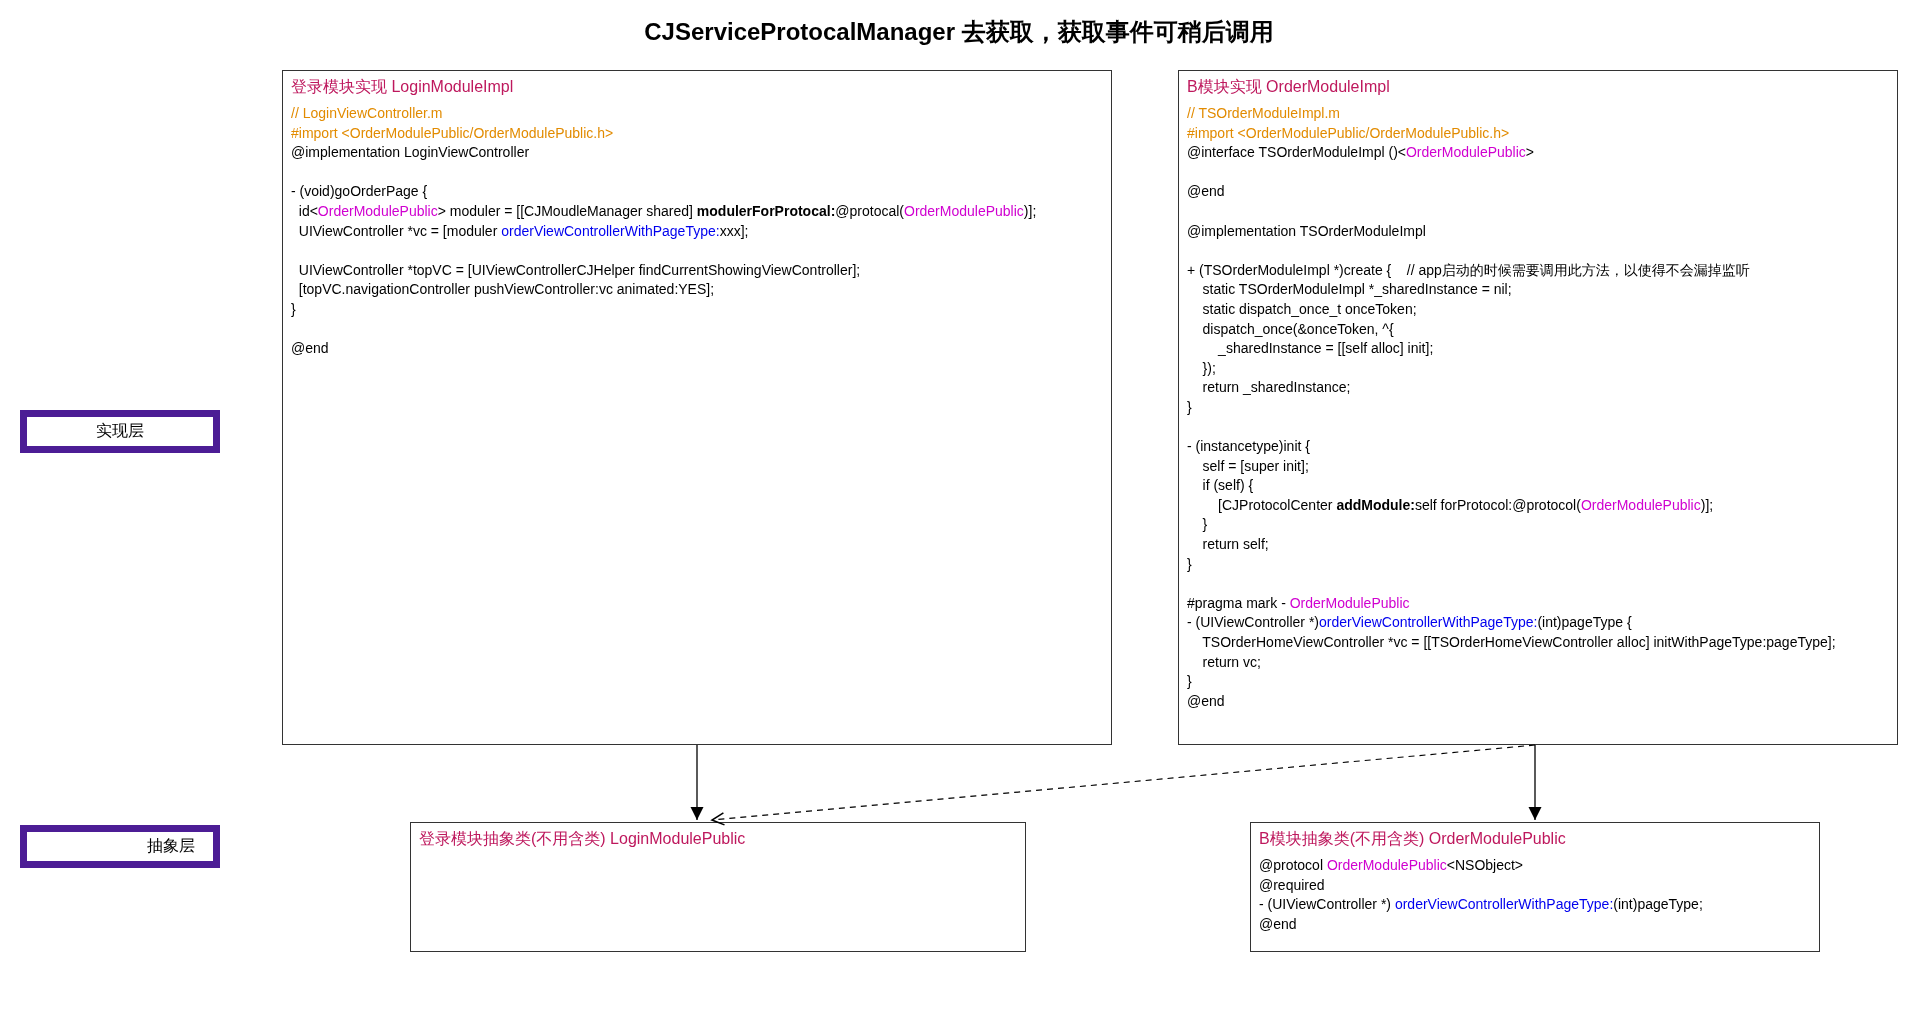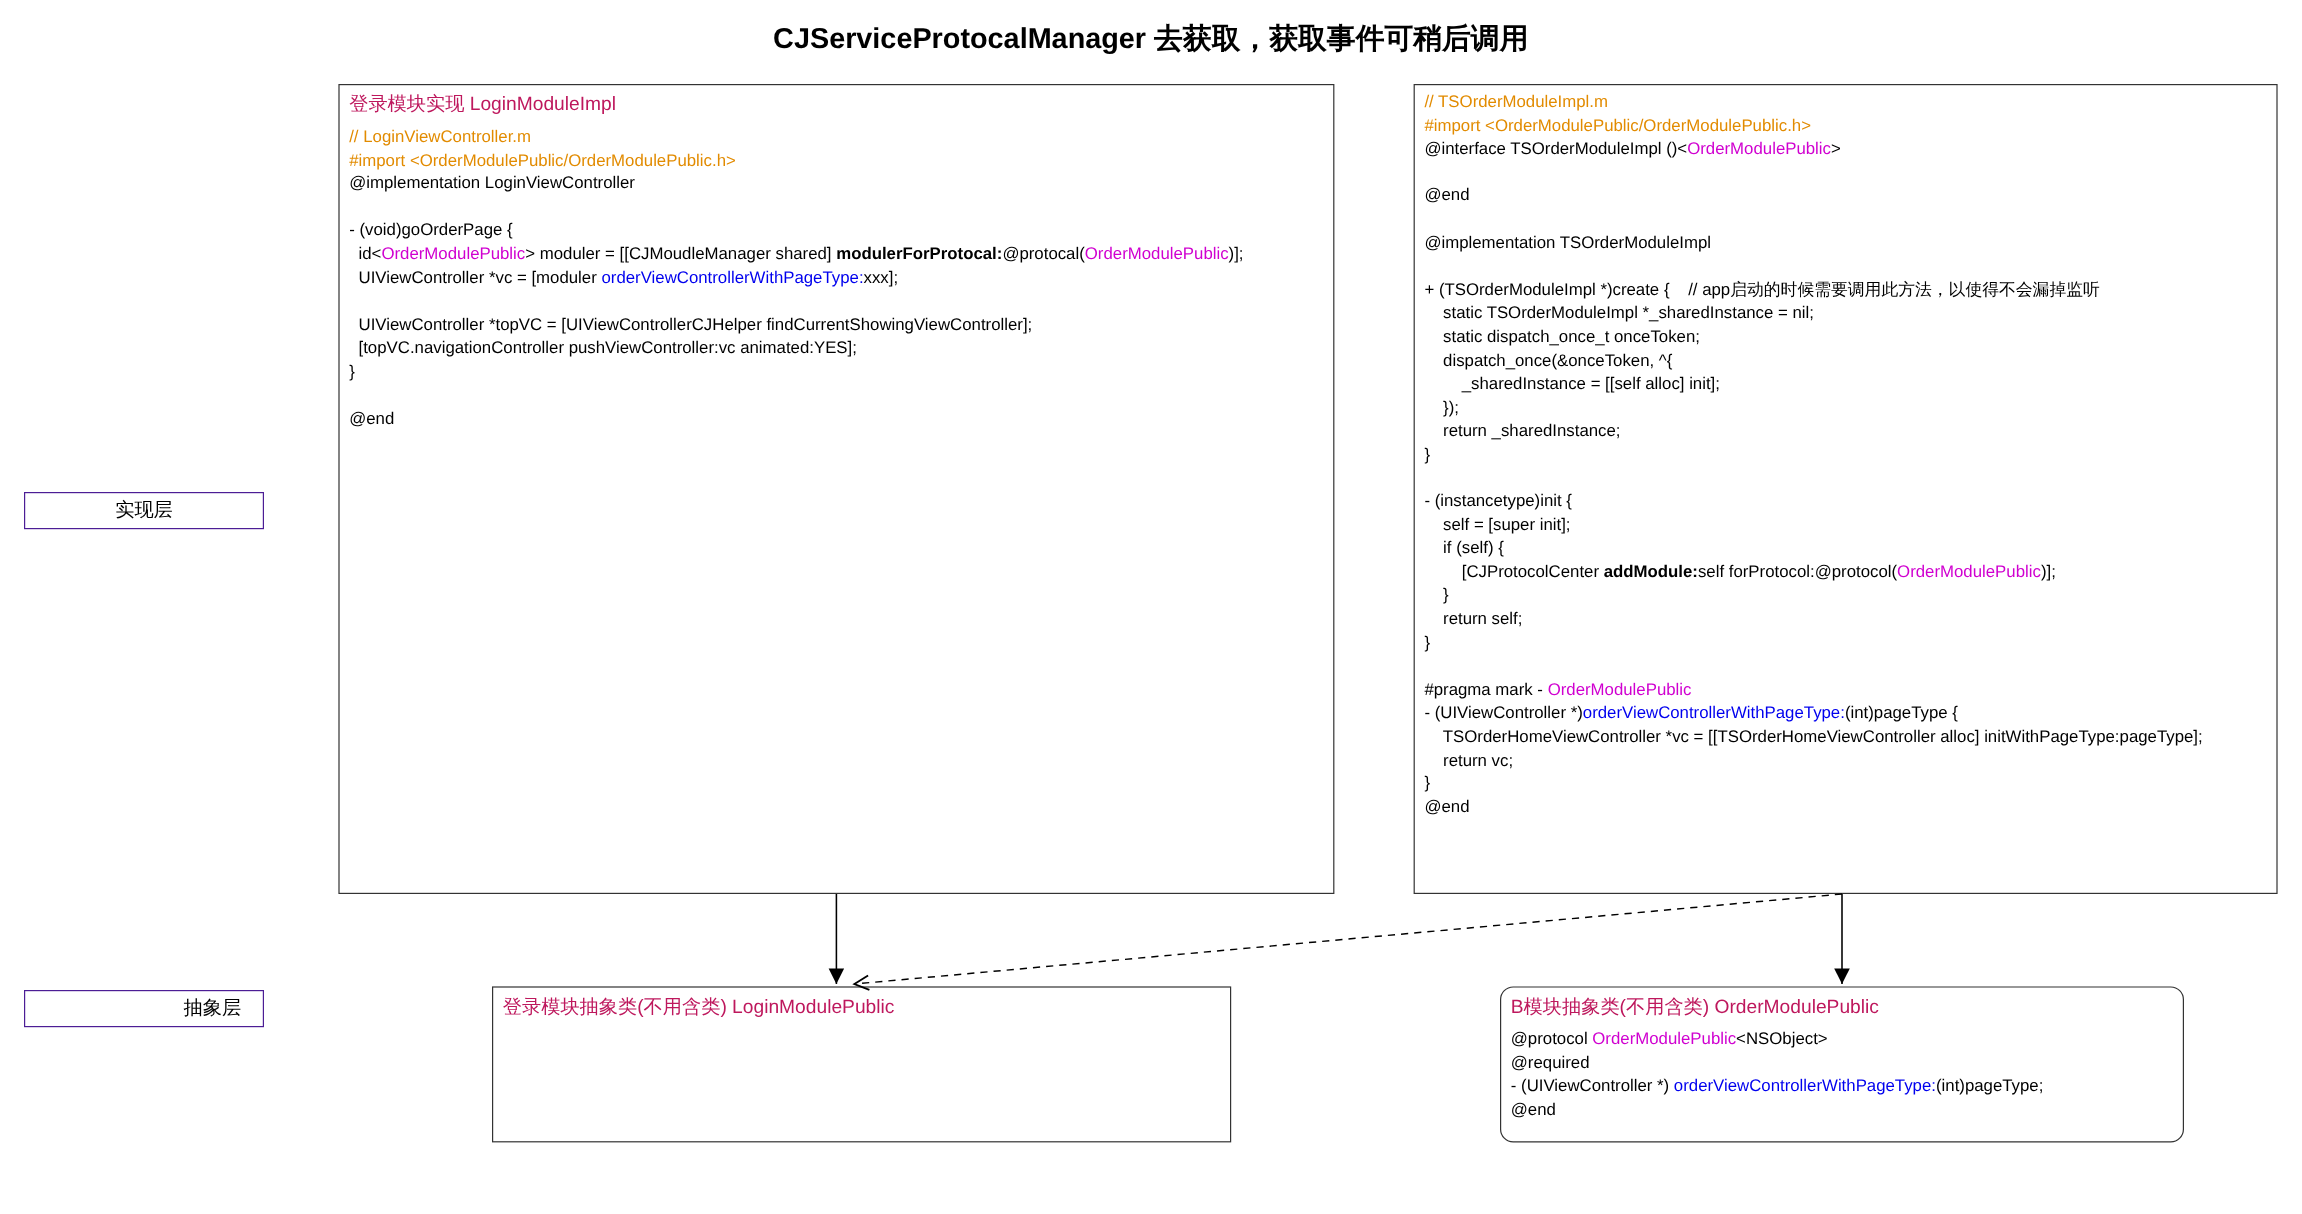--- a/index.html
+++ b/index.html
@@ -17,21 +17,21 @@
     top: 16px;
     left: 0;
     width: 100%;
     text-align: center;
     font-size: 24px;
     font-weight: 700;
     color: #000;
   }
   .layer-label {
     position: absolute;
-    border: 1px solid #4c1d95;
+    border: 7px solid #4c1d95;
     padding: 4px 18px;
     font-size: 16px;
     background: #fff;
   }
   .box {
     position: absolute;
     border: 1px solid #333;
     background: #fff;
     padding: 4px 8px 8px 8px;
   }
@@ -80,20 +80,21 @@
 <span>  UIViewController *vc = [moduler </span><span class="blue">orderViewControllerWithPageType:</span><span>xxx];</span>
 
 <span>  UIViewController *topVC = [UIViewControllerCJHelper findCurrentShowingViewController];</span>
 <span>  [topVC.navigationController pushViewController:vc animated:YES];</span>
 <span>}</span>
 
 <span>@end</span></div>
 </div>
 
 <div class="box" style="left:1178px; top:70px; width:720px; height:675px;">
+  <div class="box-title">B模块实现 OrderModuleImpl</div>
   <div class="code"><span class="orange">// TSOrderModuleImpl.m</span>
 <span class="orange">#import &lt;OrderModulePublic/OrderModulePublic.h&gt;</span>
 <span>@interface TSOrderModuleImpl ()&lt;</span><span class="magenta">OrderModulePublic</span><span>&gt;</span>
 
 <span>@end</span>
 
 <span>@implementation TSOrderModuleImpl</span>
 
 <span>+ (TSOrderModuleImpl *)create {    // app启动的时候需要调用此方法，以使得不会漏掉监听</span>
 <span>    static TSOrderModuleImpl *_sharedInstance = nil;</span>
@@ -117,21 +118,21 @@
 <span>    TSOrderHomeViewController *vc = [[TSOrderHomeViewController alloc] initWithPageType:pageType];</span>
 <span>    return vc;</span>
 <span>}</span>
 <span>@end</span></div>
 </div>
 
 <div class="box" style="left:410px; top:822px; width:616px; height:130px;">
   <div class="box-title">登录模块抽象类(不用含类) LoginModulePublic</div>
 </div>
 
-<div class="box" style="left:1250px; top:822px; width:570px; height:130px;border-radius:11px;">
+<div class="box" style="left:1250px; top:822px; width:570px; height:130px;">
   <div class="box-title">B模块抽象类(不用含类) OrderModulePublic</div>
   <div class="code"><span>@protocol </span><span class="magenta">OrderModulePublic</span><span>&lt;NSObject&gt;</span>
 <span>@required</span>
 <span>- (UIViewController *) </span><span class="blue">orderViewControllerWithPageType:</span><span>(int)pageType;</span>
 <span>@end</span></div>
 </div>
 
 <svg class="arrows">
   <defs>
     <marker id="arrow-solid" markerWidth="12" markerHeight="12" refX="10" refY="5" orient="auto">

